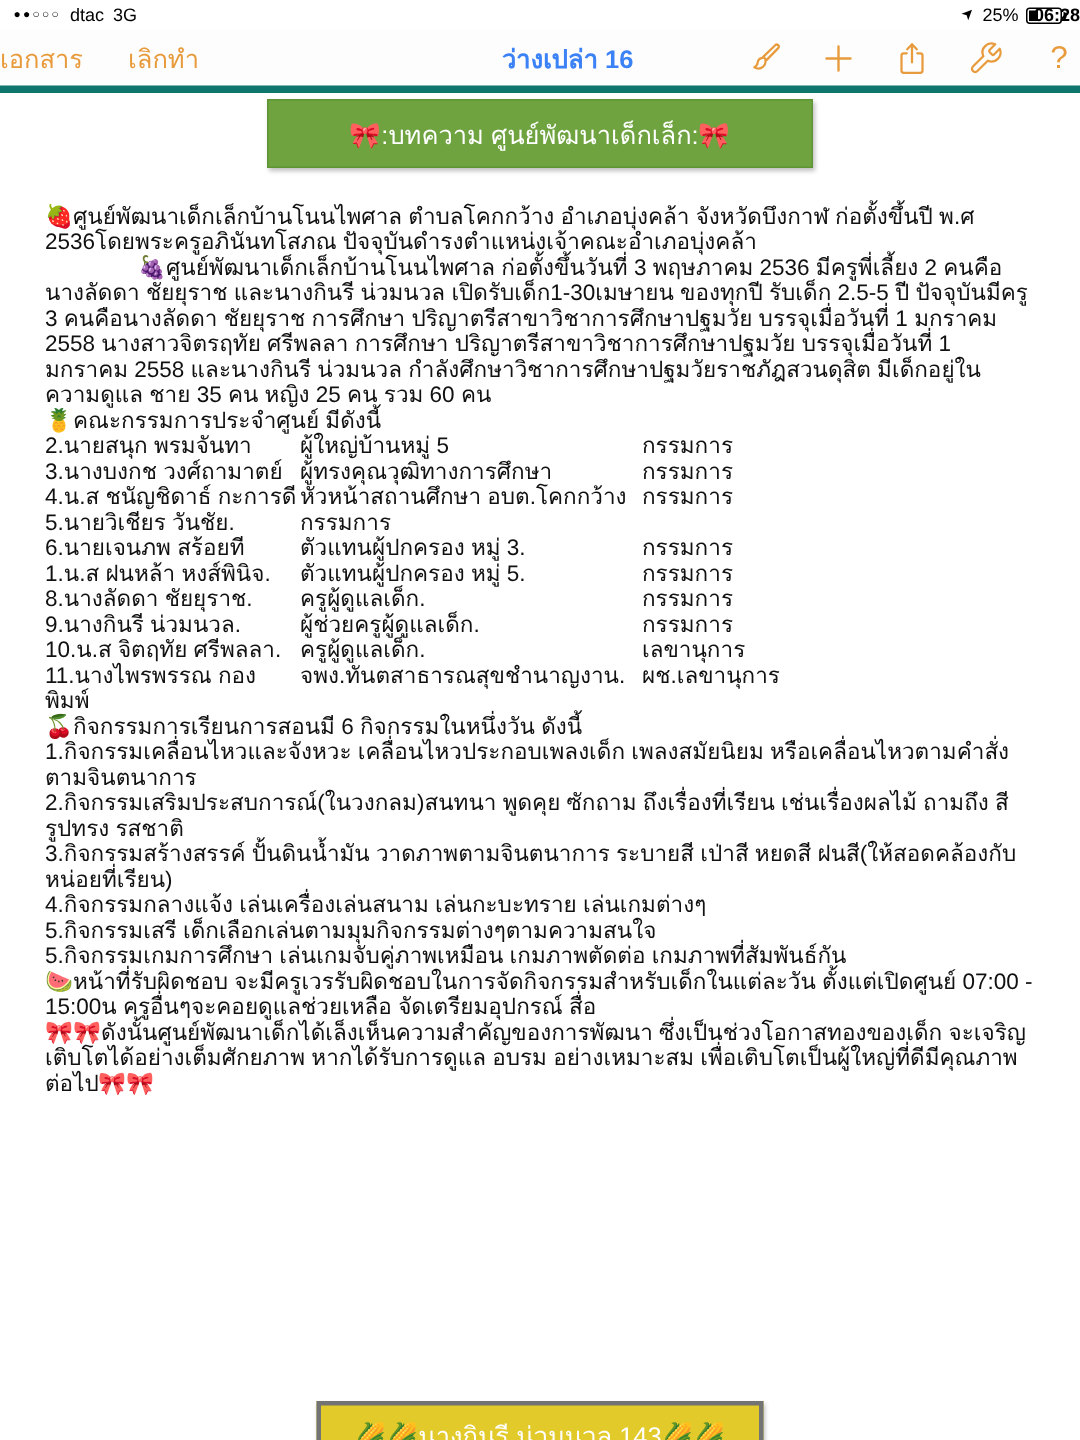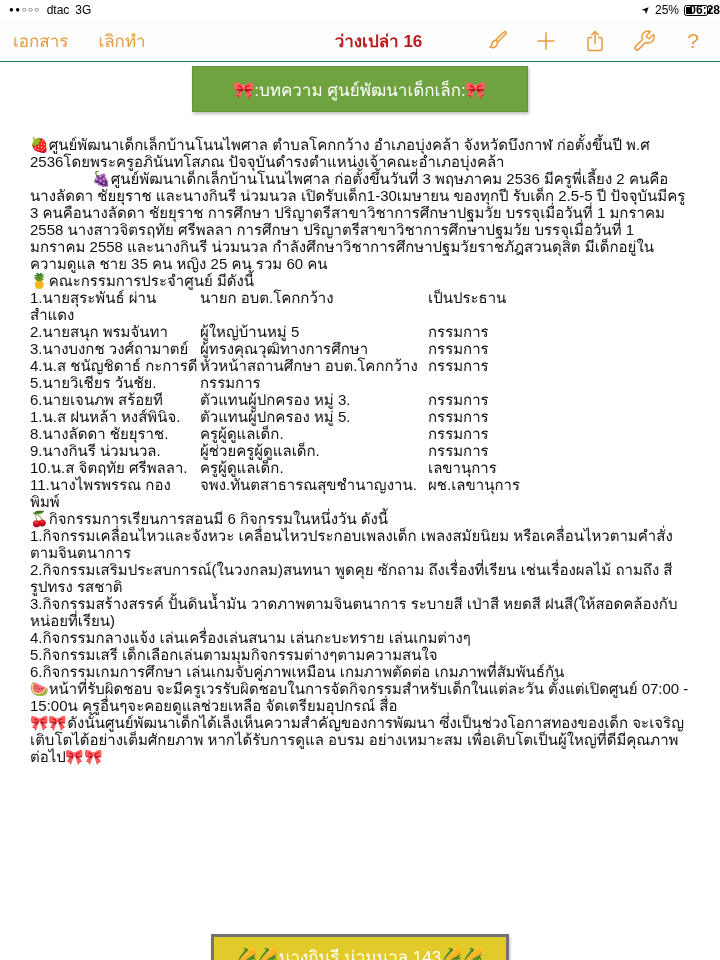--- a/index.html
+++ b/index.html
@@ -12,33 +12,33 @@
   .status-left { display:flex; align-items:center; gap:6px; }
   .signal-dots { font-size:8px; letter-spacing:1.5px; line-height:1; }
   .status-center { position:absolute; left:0; right:0; text-align:right; font-weight:600; font-size:12px; pointer-events:none; }
   .status-right { display:flex; align-items:center; gap:5px; margin-left:auto; z-index:1; }
   .loc-arrow { display:inline-block; transform:rotate(-45deg); font-size:10px; line-height:1; }
   .battery { position:relative; width:24px; height:11px; border:1px solid #000; border-radius:2.5px; display:inline-block; margin-right:3px; }
   .battery::after { content:""; position:absolute; right:-4px; top:2px; width:2.5px; height:5px; background:#000; border-radius:0 2px 2px 0; }
   .battery-fill { position:absolute; left:1px; top:1px; bottom:1px; width:25%; background:#000; }
 
   
-  .toolbar { position:relative; height:42px; display:flex; align-items:center; padding:0 13px; background:#fdfdfd; border-bottom:1px solid #0f766e; }
+  .toolbar { position:relative; height:42px; display:flex; align-items:center; padding:0 0; background:#fdfdfd; border-bottom:5px solid #0f766e; }
   .tb-btn { background:none; border:none; color:#e89b3c; font-size:17px; font-family:inherit; cursor:pointer; padding:0; }
   .tb-btn.docs { margin-right:30px; }
-  .doc-title { position:absolute; left:0; right:0; text-align:center; color:#b91c1c; font-size:17px; font-weight:600; pointer-events:none;margin-left:37px; }
+  .doc-title { position:absolute; left:0; right:0; text-align:center; color:#3b82f6; font-size:17px; font-weight:600; pointer-events:none;margin-left:37px; }
   .toolbar-right { margin-left:auto; display:flex; align-items:center; gap:21px; z-index:1; }
   .icon-btn { background:none; border:none; color:#e89b3c; width:28px; height:28px; display:flex; align-items:center; justify-content:center; cursor:pointer; padding:0; }
   .icon-btn svg { width:24px; height:24px; display:block; }
   .help-btn { font-size:21px; font-weight:400; color:#e89b3c; font-family:inherit; }
 
   
   .page { position:relative; height:897px; padding:4px 30px 0 30px; background:#fff; }
   .banner { display:flex; align-items:center; justify-content:center; color:#fff; font-size:17px; text-align:center; }
-  .banner.green { width:336px; height:46px; margin:0 auto; background:#6ea340; border:1px solid #5f9434; box-shadow:1px 2px 3px rgba(0,0,0,.25); }
+  .banner.green { width:364px; height:46px; margin:0 auto; background:#6ea340; border:1px solid #5f9434; box-shadow:1px 2px 3px rgba(0,0,0,.25); }
   .banner.yellow { position:absolute; top:872px; left:50%; transform:translateX(-50%); width:298px; height:44px; background:#e2ca2a; border:3px solid #737373; box-shadow:1px 2px 3px rgba(0,0,0,.25); }
 
   .doc-text { margin-top:24px; font-size:15px; line-height:17px; }
   .doc-text p { margin:0; }
   .indent { text-indent:62px; }
   .c-row { display:flex; }
   .c-name { flex:0 0 170px; }
   .c-pos  { flex:0 0 228px; }
   .c-role { flex:1; }
   .gap-before { margin-top:21.5px; }
@@ -108,25 +108,20 @@
 
     <div class="banner green">🎀:บทความ ศูนย์พัฒนาเด็กเล็ก:🎀</div>
 
     <div class="doc-text">
       <p>🍓ศูนย์พัฒนาเด็กเล็กบ้านโนนไพศาล ตำบลโคกกว้าง อำเภอบุ่งคล้า จังหวัดบึงกาฬ ก่อตั้งขึ้นปี พ.ศ 2536โดยพระครูอภินันทโสภณ ปัจจุบันดำรงตำแหน่งเจ้าคณะอำเภอบุ่งคล้า</p>
       <p class="indent">🍇ศูนย์พัฒนาเด็กเล็กบ้านโนนไพศาล ก่อตั้งขึ้นวันที่ 3 พฤษภาคม 2536 มีครูพี่เลี้ยง 2 คนคือ นางลัดดา ชัยยุราช และนางกินรี น่วมนวล เปิดรับเด็ก1-30เมษายน ของทุกปี รับเด็ก 2.5-5 ปี ปัจจุบันมีครู 3 คนคือนางลัดดา ชัยยุราช การศึกษา ปริญาตรีสาขาวิชาการศึกษาปฐมวัย บรรจุเมื่อวันที่ 1 มกราคม 2558 นางสาวจิตรฤทัย ศรีพลลา การศึกษา ปริญาตรีสาขาวิชาการศึกษาปฐมวัย บรรจุเมื่อวันที่ 1 มกราคม 2558 และนางกินรี น่วมนวล กำลังศึกษาวิชาการศึกษาปฐมวัยราชภัฎสวนดุสิต มีเด็กอยู่ในความดูแล ชาย 35 คน หญิง 25 คน รวม 60 คน</p>
 
       <p>🍍คณะกรรมการประจำศูนย์ มีดังนี้</p>
 
       <div class="c-row">
-        <span class="c-name">1.นายสุระพันธ์ ผ่านสำแดง</span>
-        <span class="c-pos">นายก อบต.โคกกว้าง</span>
-        <span class="c-role">เป็นประธาน</span>
-      </div>
-      <div class="c-row">
         <span class="c-name">2.นายสนุก พรมจันทา</span>
         <span class="c-pos">ผู้ใหญ่บ้านหมู่ 5</span>
         <span class="c-role">กรรมการ</span>
       </div>
       <div class="c-row">
         <span class="c-name">3.นางบงกช วงศ์ถามาตย์</span>
         <span class="c-pos">ผู้ทรงคุณวุฒิทางการศึกษา</span>
         <span class="c-role">กรรมการ</span>
       </div>
       <div class="c-row">
@@ -168,21 +163,21 @@
         <span class="c-pos">จพง.ทันตสาธารณสุขชำนาญงาน.</span>
         <span class="c-role">ผช.เลขานุการ</span>
       </div>
 
       <p>🍒กิจกรรมการเรียนการสอนมี 6 กิจกรรมในหนึ่งวัน ดังนี้</p>
       <p>1.กิจกรรมเคลื่อนไหวและจังหวะ เคลื่อนไหวประกอบเพลงเด็ก เพลงสมัยนิยม หรือเคลื่อนไหวตามคำสั่ง ตามจินตนาการ</p>
       <p>2.กิจกรรมเสริมประสบการณ์(ในวงกลม)สนทนา พูดคุย ซักถาม ถึงเรื่องที่เรียน เช่นเรื่องผลไม้ ถามถึง สี รูปทรง รสชาติ</p>
       <p>3.กิจกรรมสร้างสรรค์ ปั้นดินน้ำมัน วาดภาพตามจินตนาการ ระบายสี เป่าสี หยดสี ฝนสี(ให้สอดคล้องกับหน่อยที่เรียน)</p>
       <p>4.กิจกรรมกลางแจ้ง เล่นเครื่องเล่นสนาม เล่นกะบะทราย เล่นเกมต่างๆ</p>
       <p class="gap-before">5.กิจกรรมเสรี เด็กเลือกเล่นตามมุมกิจกรรมต่างๆตามความสนใจ</p>
-      <p>6.กิจกรรมเกมการศึกษา เล่นเกมจับคู่ภาพเหมือน เกมภาพตัดต่อ เกมภาพที่สัมพันธ์กัน</p>
+      <p>5.กิจกรรมเกมการศึกษา เล่นเกมจับคู่ภาพเหมือน เกมภาพตัดต่อ เกมภาพที่สัมพันธ์กัน</p>
 
       <p>🍉หน้าที่รับผิดชอบ จะมีครูเวรรับผิดชอบในการจัดกิจกรรมสำหรับเด็กในแต่ละวัน ตั้งแต่เปิดศูนย์ 07:00 - 15:00น ครูอื่นๆจะคอยดูแลช่วยเหลือ จัดเตรียมอุปกรณ์ สื่อ</p>
       <p>🎀🎀ดังนั้นศูนย์พัฒนาเด็กได้เล็งเห็นความสำคัญของการพัฒนา ซึ่งเป็นช่วงโอกาสทองของเด็ก จะเจริญเติบโตได้อย่างเต็มศักยภาพ หากได้รับการดูแล อบรม อย่างเหมาะสม เพื่อเติบโตเป็นผู้ใหญ่ที่ดีมีคุณภาพต่อไป🎀🎀</p>
     </div>
 
     <div class="banner yellow">🌽🌽นางกินรี น่วมนวล 143🌽🌽</div>
   </div>
 
 </div>
 

